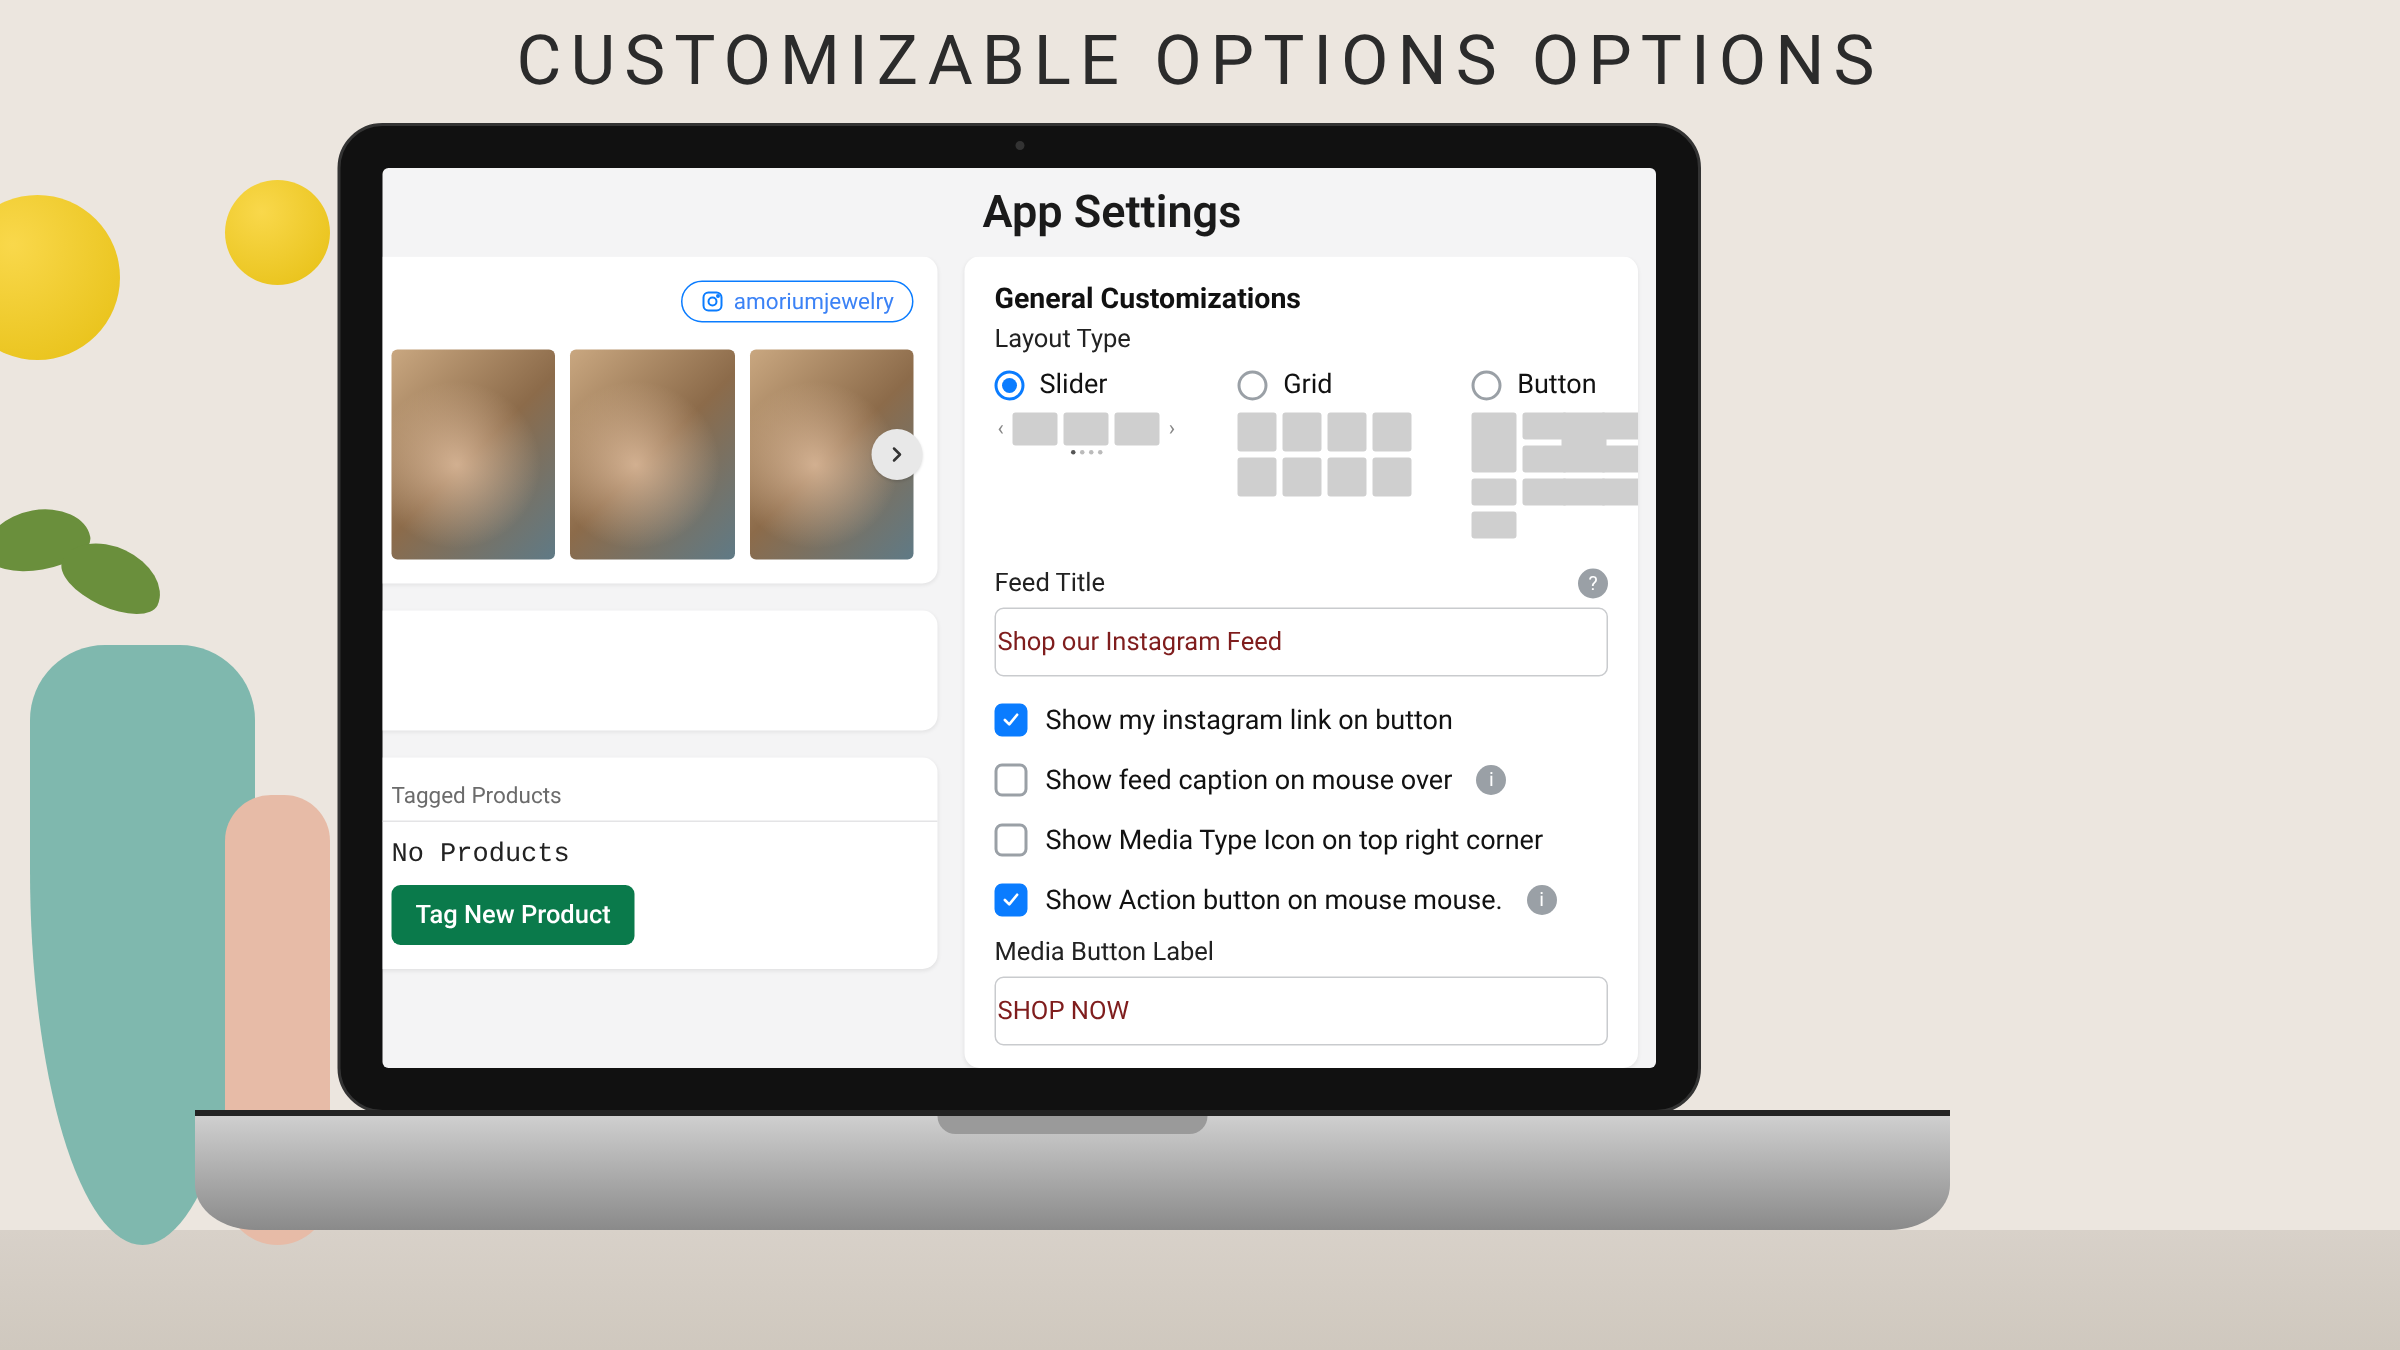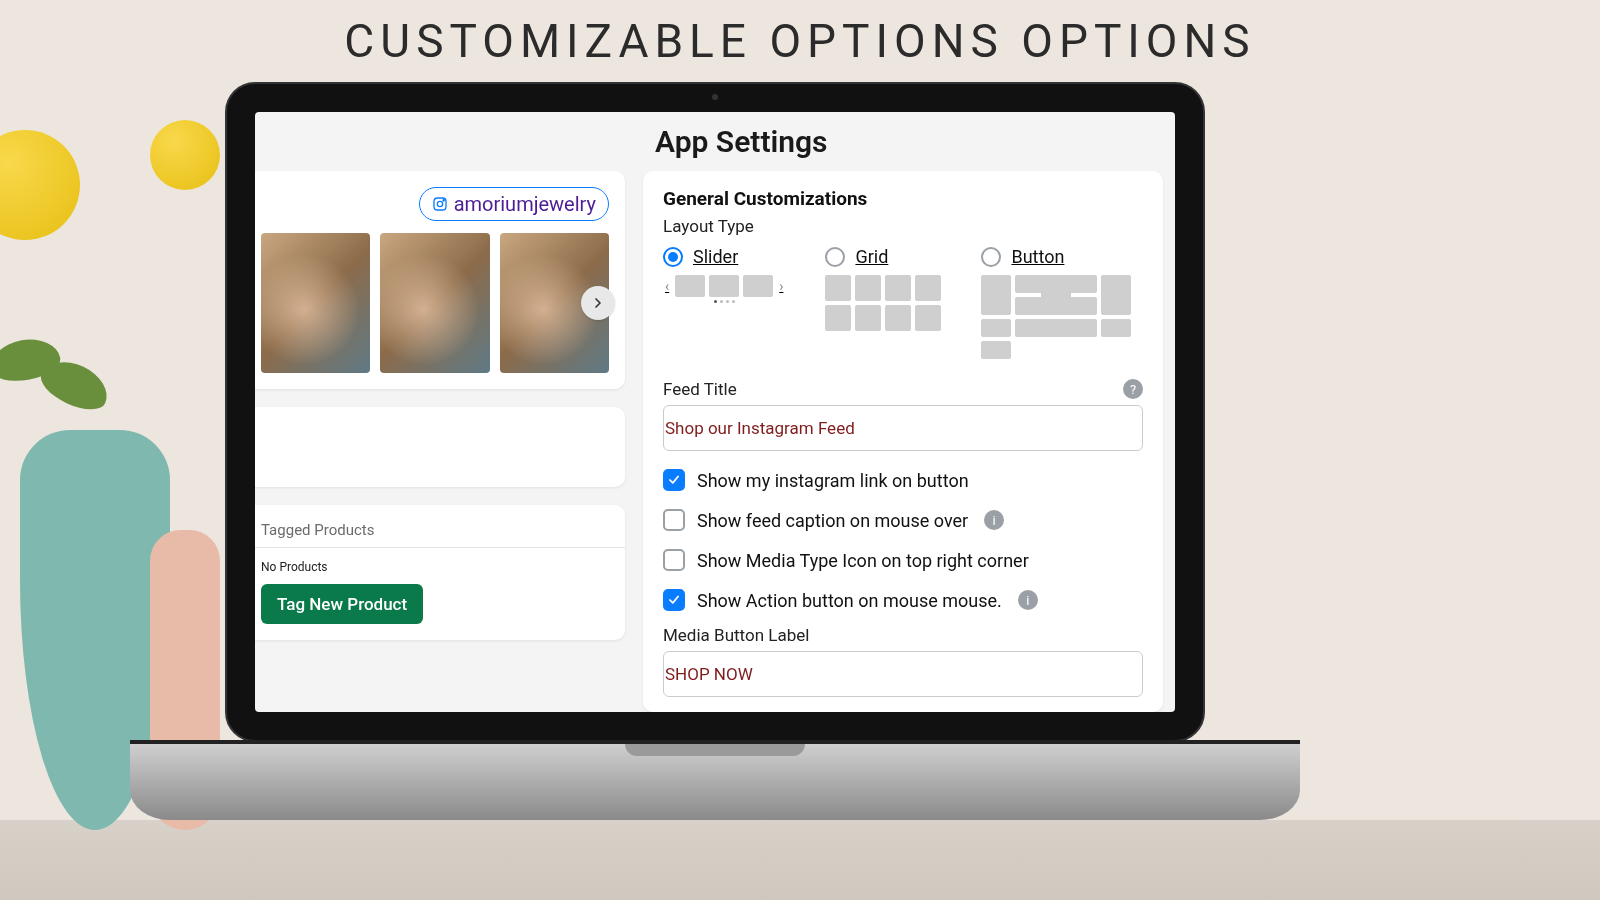--- a/index.html
+++ b/index.html
@@ -9,46 +9,46 @@
   .yellow-ball{position:absolute;border-radius:50%;background:radial-gradient(circle at 35% 30%,#f9d84b,#e6bf12);}
   .ball1{width:110px;height:110px;left:-30px;top:130px;}
   .ball2{width:70px;height:70px;left:150px;top:120px;}
   .leaf{position:absolute;width:70px;height:40px;border-radius:50% 50% 50% 50%/60% 60% 40% 40%;background:#6a8f3c;}
   .leaf1{left:-10px;top:340px;transform:rotate(-10deg);}
   .leaf2{left:40px;top:365px;transform:rotate(25deg);}
   .vase-teal{position:absolute;left:20px;top:430px;width:150px;height:400px;background:#7fb8ae;border-radius:60px 60px 90px 90px/60px 60px 300px 300px;}
   .vase-pink{position:absolute;left:150px;top:530px;width:70px;height:300px;background:#e7bba7;border-radius:35px 35px 40px 40px;}
   .headline{position:absolute;left:0;right:0;top:14px;text-align:center;font-size:46px;letter-spacing:6px;font-weight:400;color:#2b2b2b;}
   
-  .laptop{position:absolute;left:225px;top:82px;width:980px;height:660px;background:#111;border-radius:30px;padding:28px;border:2px solid #333;}
+  .laptop{position:absolute;left:225px;top:82px;width:909px;height:660px;background:#111;border-radius:30px;padding:28px;border:2px solid #333;}
   .notch{position:absolute;left:50%;top:10px;width:6px;height:6px;border-radius:50%;background:#333;transform:translateX(-50%);}
   .laptop-base{position:absolute;left:130px;top:740px;width:1170px;height:80px;background:linear-gradient(#cfcfcf,#8a8a8a);border-radius:0 0 40px 40px/0 0 30px 30px;border-top:4px solid #222;}
   .laptop-base::before{content:"";position:absolute;left:50%;top:0;width:180px;height:12px;background:#9a9a9a;border-radius:0 0 14px 14px;transform:translateX(-50%);}
   .screen{width:100%;height:100%;background:#f4f4f5;border-radius:4px;overflow:hidden;position:relative;display:flex;flex-direction:column;}
   .screen-inner{display:flex;gap:18px;padding:0 12px 0 0;flex:1;overflow:hidden;}
   .page-title{font-size:30px;font-weight:600;color:#1a1a1a;padding:12px 0 12px 400px;}
   
   .leftcol{width:380px;display:flex;flex-direction:column;gap:18px;margin-left:-10px;}
   .card{background:#fff;border-radius:10px;box-shadow:0 1px 3px rgba(0,0,0,.08);padding:16px;}
-  .ig-badge{display:inline-flex;align-items:center;gap:6px;border:1.5px solid #0a7cff;color:#4c1d95;border-radius:999px;padding:4px 12px;font-size:20px;float:right;}
+  .ig-badge{display:inline-flex;align-items:center;gap:6px;border:1.5px solid #0a7cff;color:#3b82f6;border-radius:999px;padding:4px 12px;font-size:15px;float:right;}
   .ig-icon{width:16px;height:16px;}
   .photorow{display:flex;gap:10px;margin-top:46px;position:relative;}
   .photo{flex:1;height:140px;border-radius:4px;background:linear-gradient(135deg,#c9a780 0%,#8c6b4a 50%,#5f7a86 100%);position:relative;overflow:hidden;}
   .photo::after{content:"";position:absolute;inset:0;background:radial-gradient(circle at 40% 55%,rgba(255,220,190,.6),transparent 55%);}
   .carousel-next{position:absolute;right:-6px;top:50%;transform:translateY(-50%);width:34px;height:34px;border-radius:50%;background:#e8e8e8;display:flex;align-items:center;justify-content:center;font-size:18px;color:#333;box-shadow:0 1px 2px rgba(0,0,0,.15);}
   .small-block{height:80px;}
   .section-label{font-size:15px;color:#6b6b6b;margin-bottom:8px;}
   .hr{height:1px;background:#e4e4e6;margin:8px -16px 12px;}
-  .no-products{font-size:12px;color:#222;margin-bottom:10px;}
+  .no-products{font-size:18px;color:#222;margin-bottom:10px;font-family:Liberation Mono, monospace;}
   .tag-btn{display:inline-block;background:#0a7a4b;color:#fff;border:none;border-radius:6px;padding:10px 16px;font-size:17px;font-weight:500;}
   
   .panel{flex:1;background:#fff;border-radius:10px;box-shadow:0 1px 3px rgba(0,0,0,.08);padding:16px 20px;overflow:hidden;}
   .panel h3{font-size:19px;font-weight:700;color:#111;margin-bottom:4px;}
   .sub{font-size:17px;color:#222;margin:6px 0 10px;}
-  .layout-row{display:flex;gap:40px;align-items:flex-start;margin-bottom:6px;text-decoration:underline;}
+  .layout-row{display:flex;gap:40px;align-items:flex-start;margin-bottom:6px;}
   .radio-item{display:flex;flex-direction:column;gap:8px;}
   .radio-top{display:flex;align-items:center;gap:10px;font-size:18px;color:#111;}
   .radio{width:20px;height:20px;border:2px solid #9aa0a6;border-radius:50%;display:inline-flex;align-items:center;justify-content:center;}
   .radio.sel{border-color:#0a7cff;}
   .radio.sel::after{content:"";width:10px;height:10px;border-radius:50%;background:#0a7cff;}
   .thumb{display:flex;gap:4px;align-items:center;}
   .th-box{width:30px;height:22px;background:#cfcfcf;border-radius:2px;}
   .th-box.sm{width:26px;height:26px;}
   .gridthumb{display:grid;grid-template-columns:repeat(4,26px);grid-auto-rows:26px;gap:4px;}
   .dynthumb{display:grid;grid-template-columns:30px 22px 22px 30px 18px;grid-auto-rows:18px;gap:4px;}

